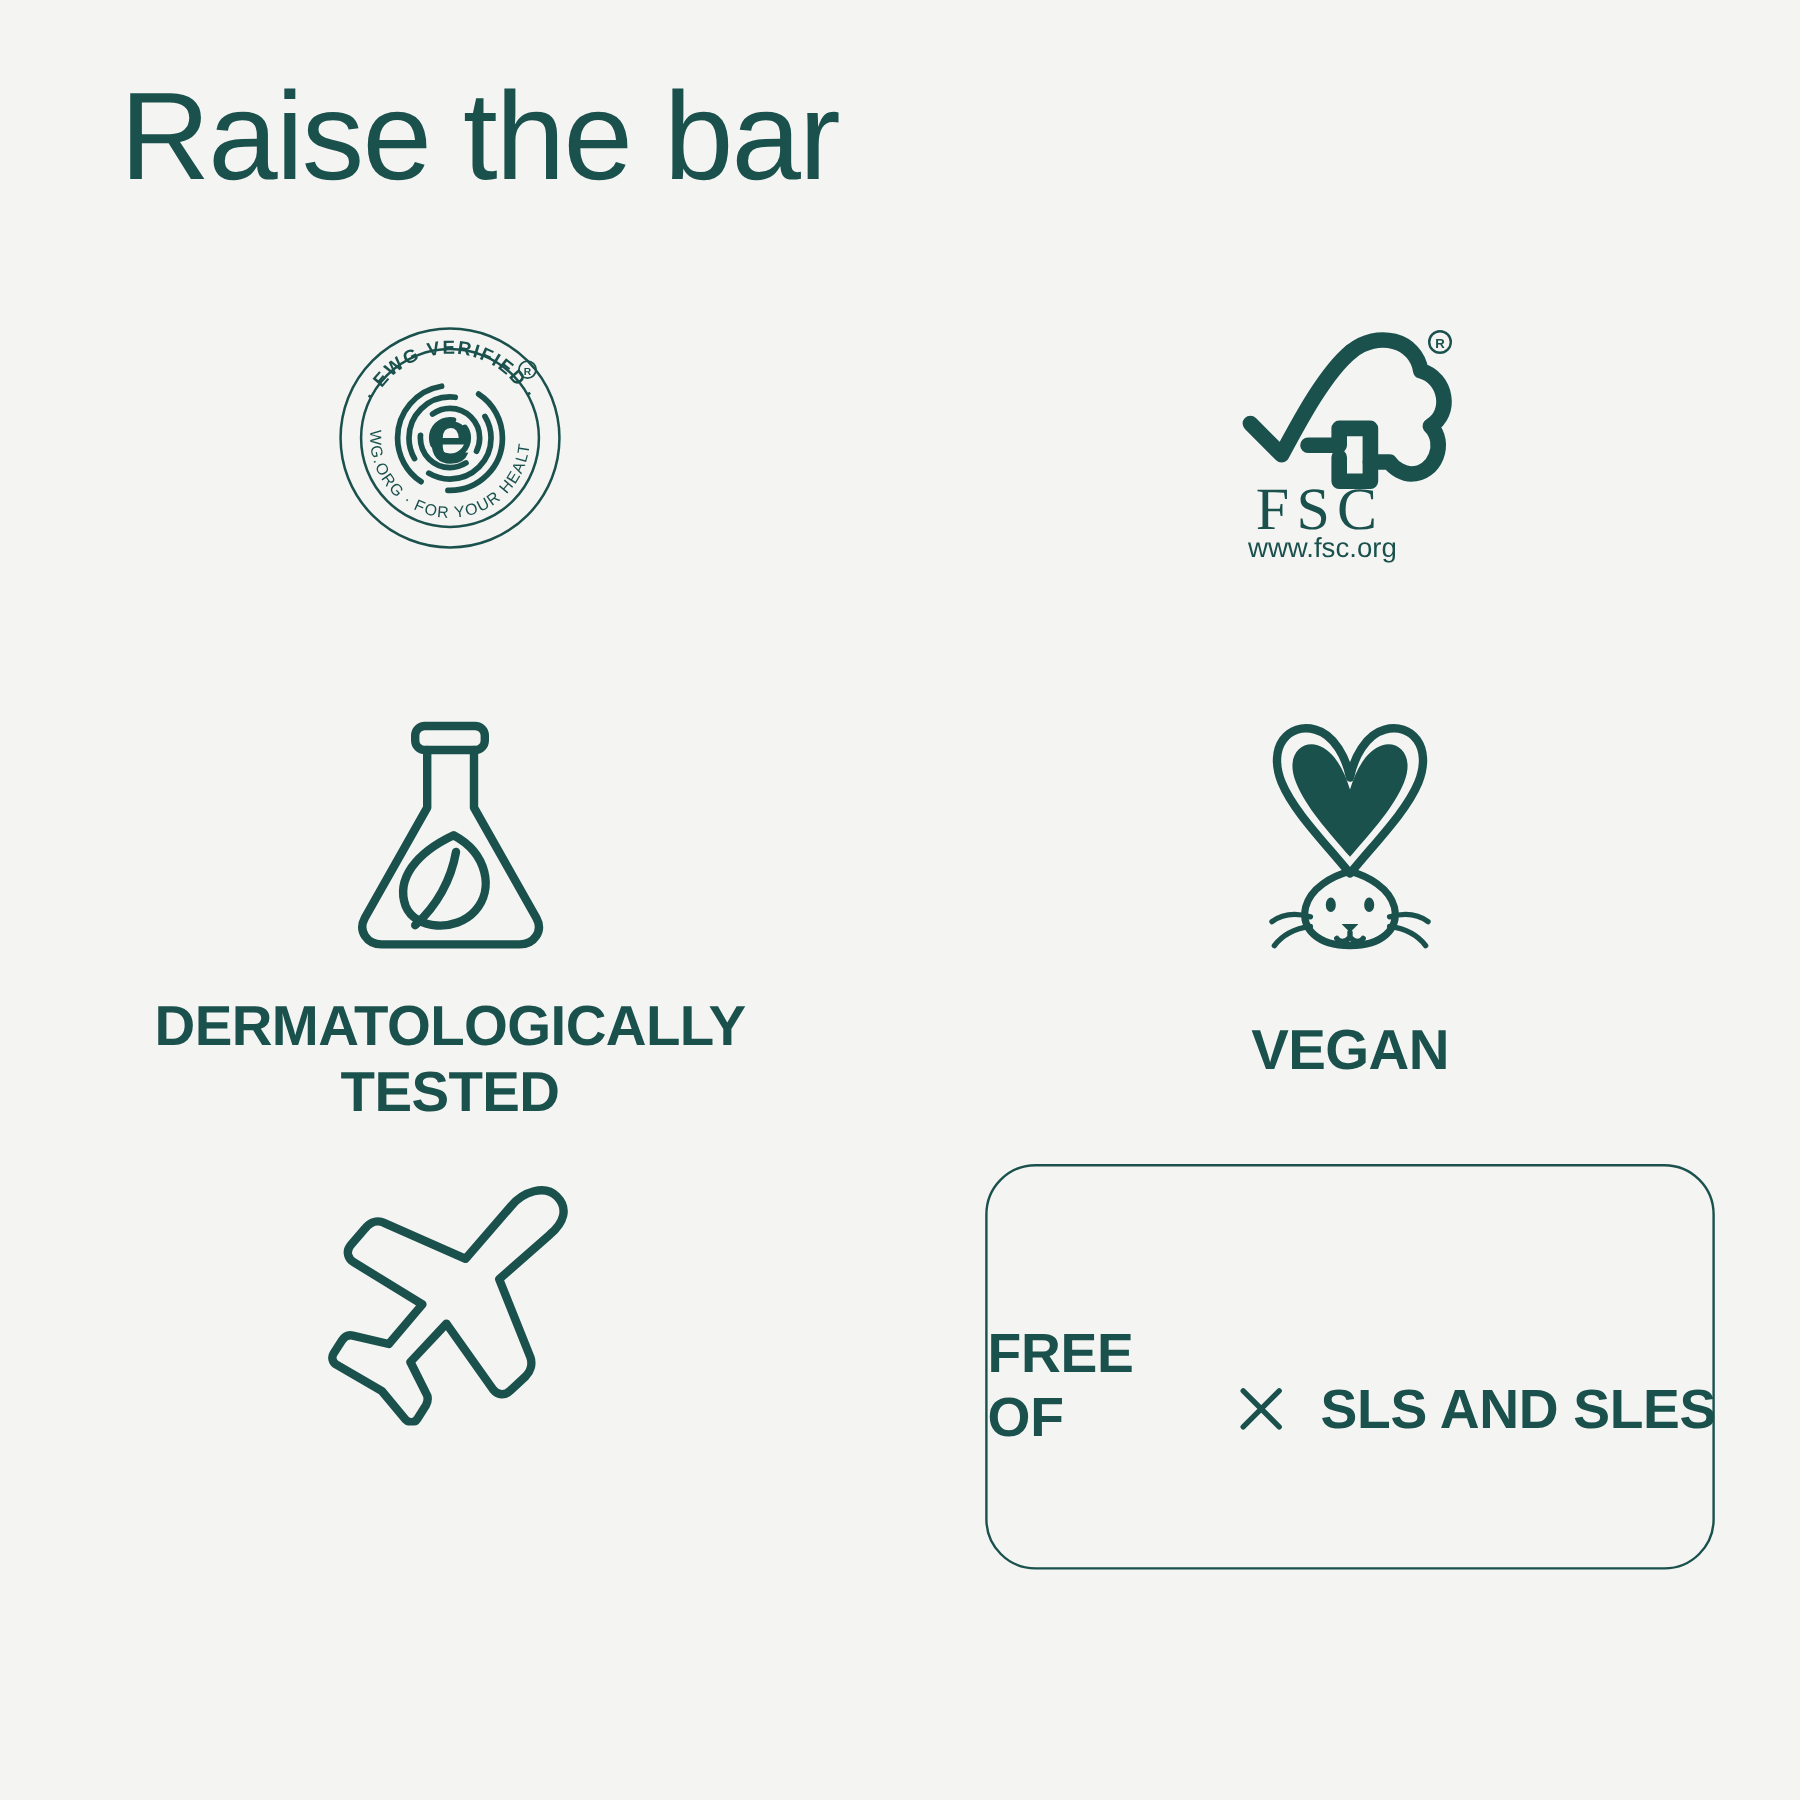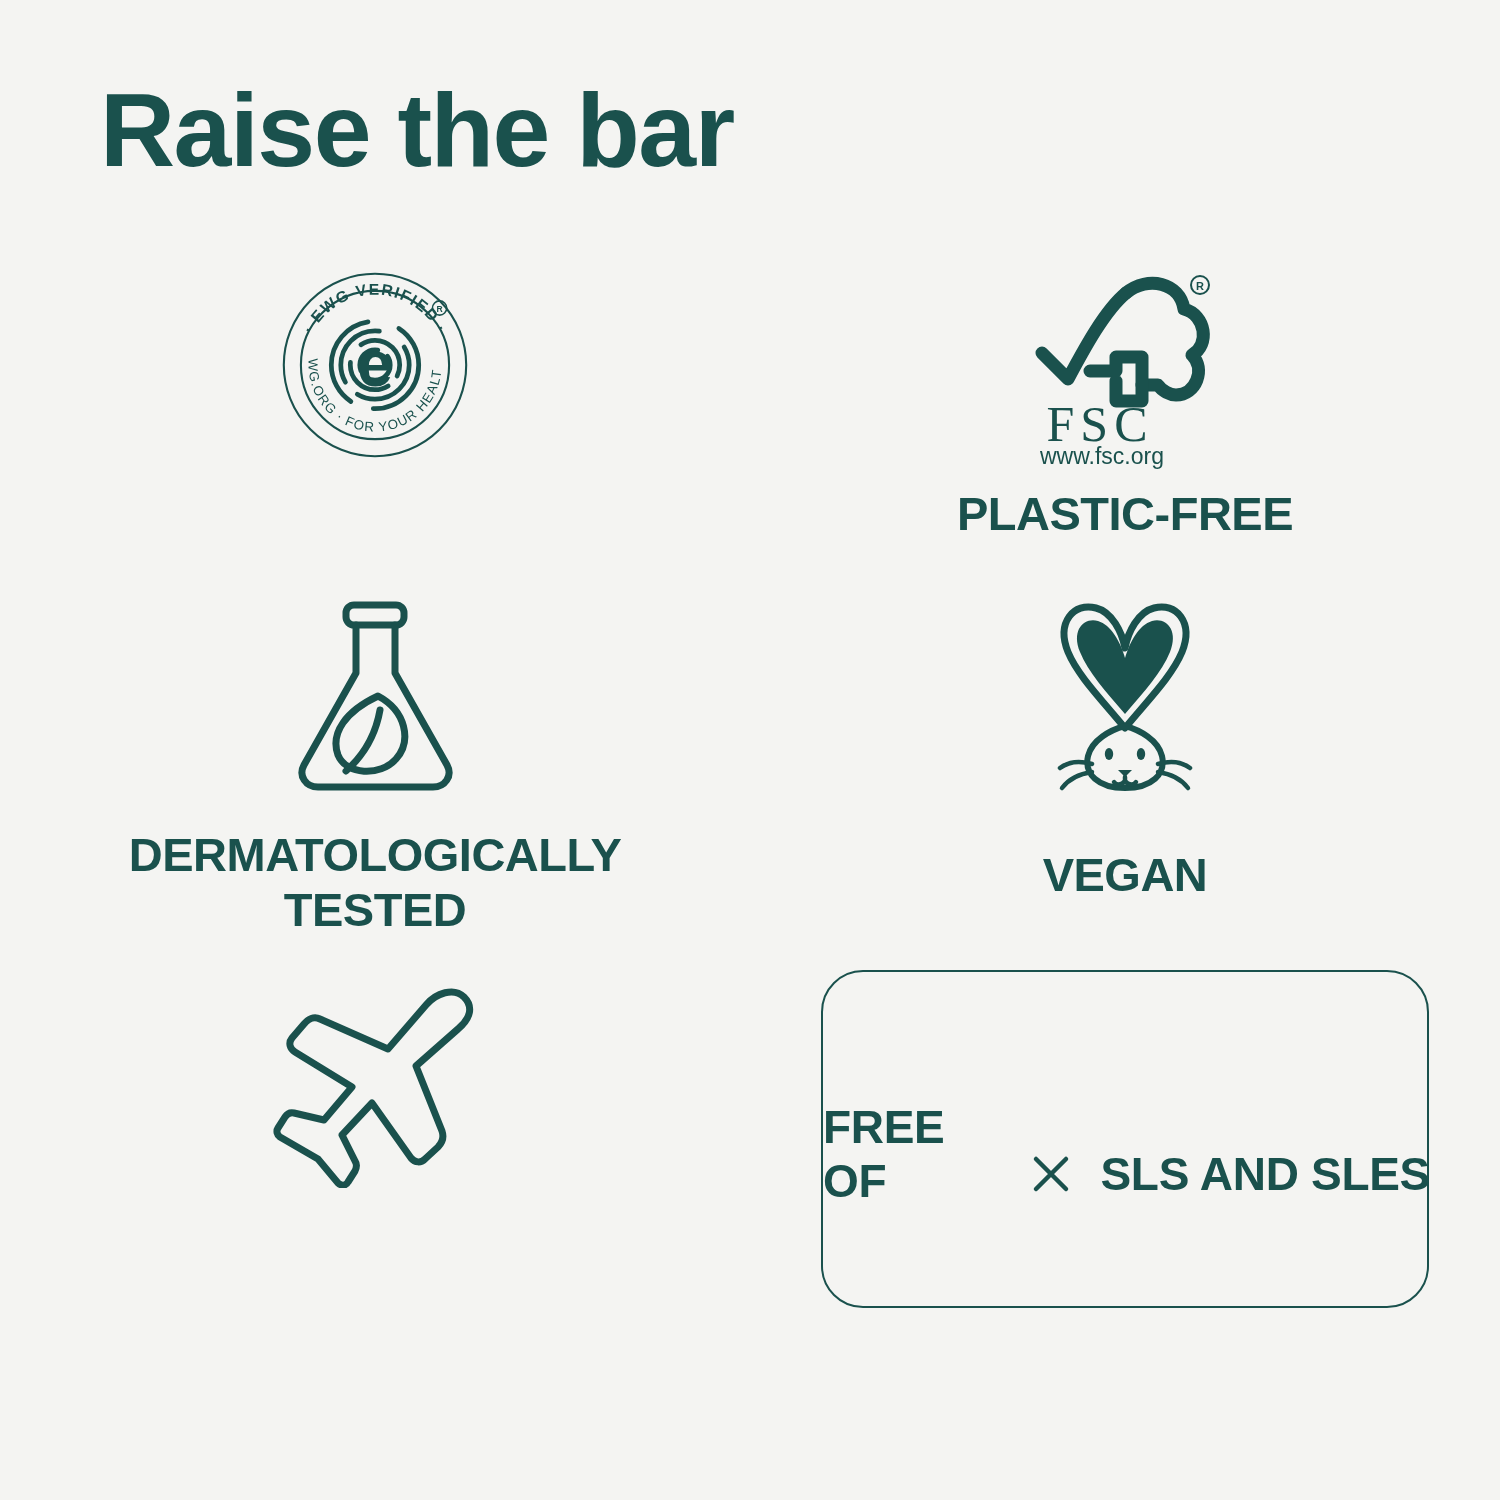--- a/index.html
+++ b/index.html
@@ -19,24 +19,24 @@
     position: relative;
     width: 1500px;
     height: 1500px;
     box-sizing: border-box;
   }
 
   
   .title {
     position: absolute;
     left: 100px;
-    top: 78px;
+    top: 62px;
     font-size: 104px;
     line-height: 1.0;
-    font-weight: 700;
+    font-weight: 400;
     letter-spacing: -1.5px;
     color: #1a514d;
     white-space: nowrap;
     text-align: center;
   }
 
   
   .grid {
     position: absolute;
     left: 0;
@@ -210,21 +210,20 @@
               <path d="M 60,110 L 86,110 L 86,96 L 112,96 L 112,140 L 86,140 L 86,120"></path>
             </g>
 
             <circle cx="170" cy="24" r="9" fill="none" stroke="#1a514d" stroke-width="2"></circle>
             <text x="170" y="29" text-anchor="middle" font-family="'Liberation Sans', sans-serif" font-size="11" font-weight="700" fill="#1a514d">R</text>
 
             <text x="70" y="180" text-anchor="middle" font-family="'Liberation Serif', serif" font-size="50" letter-spacing="6" fill="#1a514d">FSC</text>
             <text x="72" y="203" text-anchor="middle" font-family="'Liberation Sans', sans-serif" font-size="23" fill="#1a514d">www.fsc.org</text>
           </svg>
         </div>
-        <div class="badge-label">PLASTIC-FREE</div>
       </div>
     </div>
 
     <div class="row row2">
 
       <div class="cell c-derm">
         <div class="icon-wrap">
           <svg width="175" height="200" viewBox="0 0 175 200" aria-hidden="true">
             <g fill="none" stroke="#1a514d" stroke-width="7" stroke-linecap="round" stroke-linejoin="round">
 

